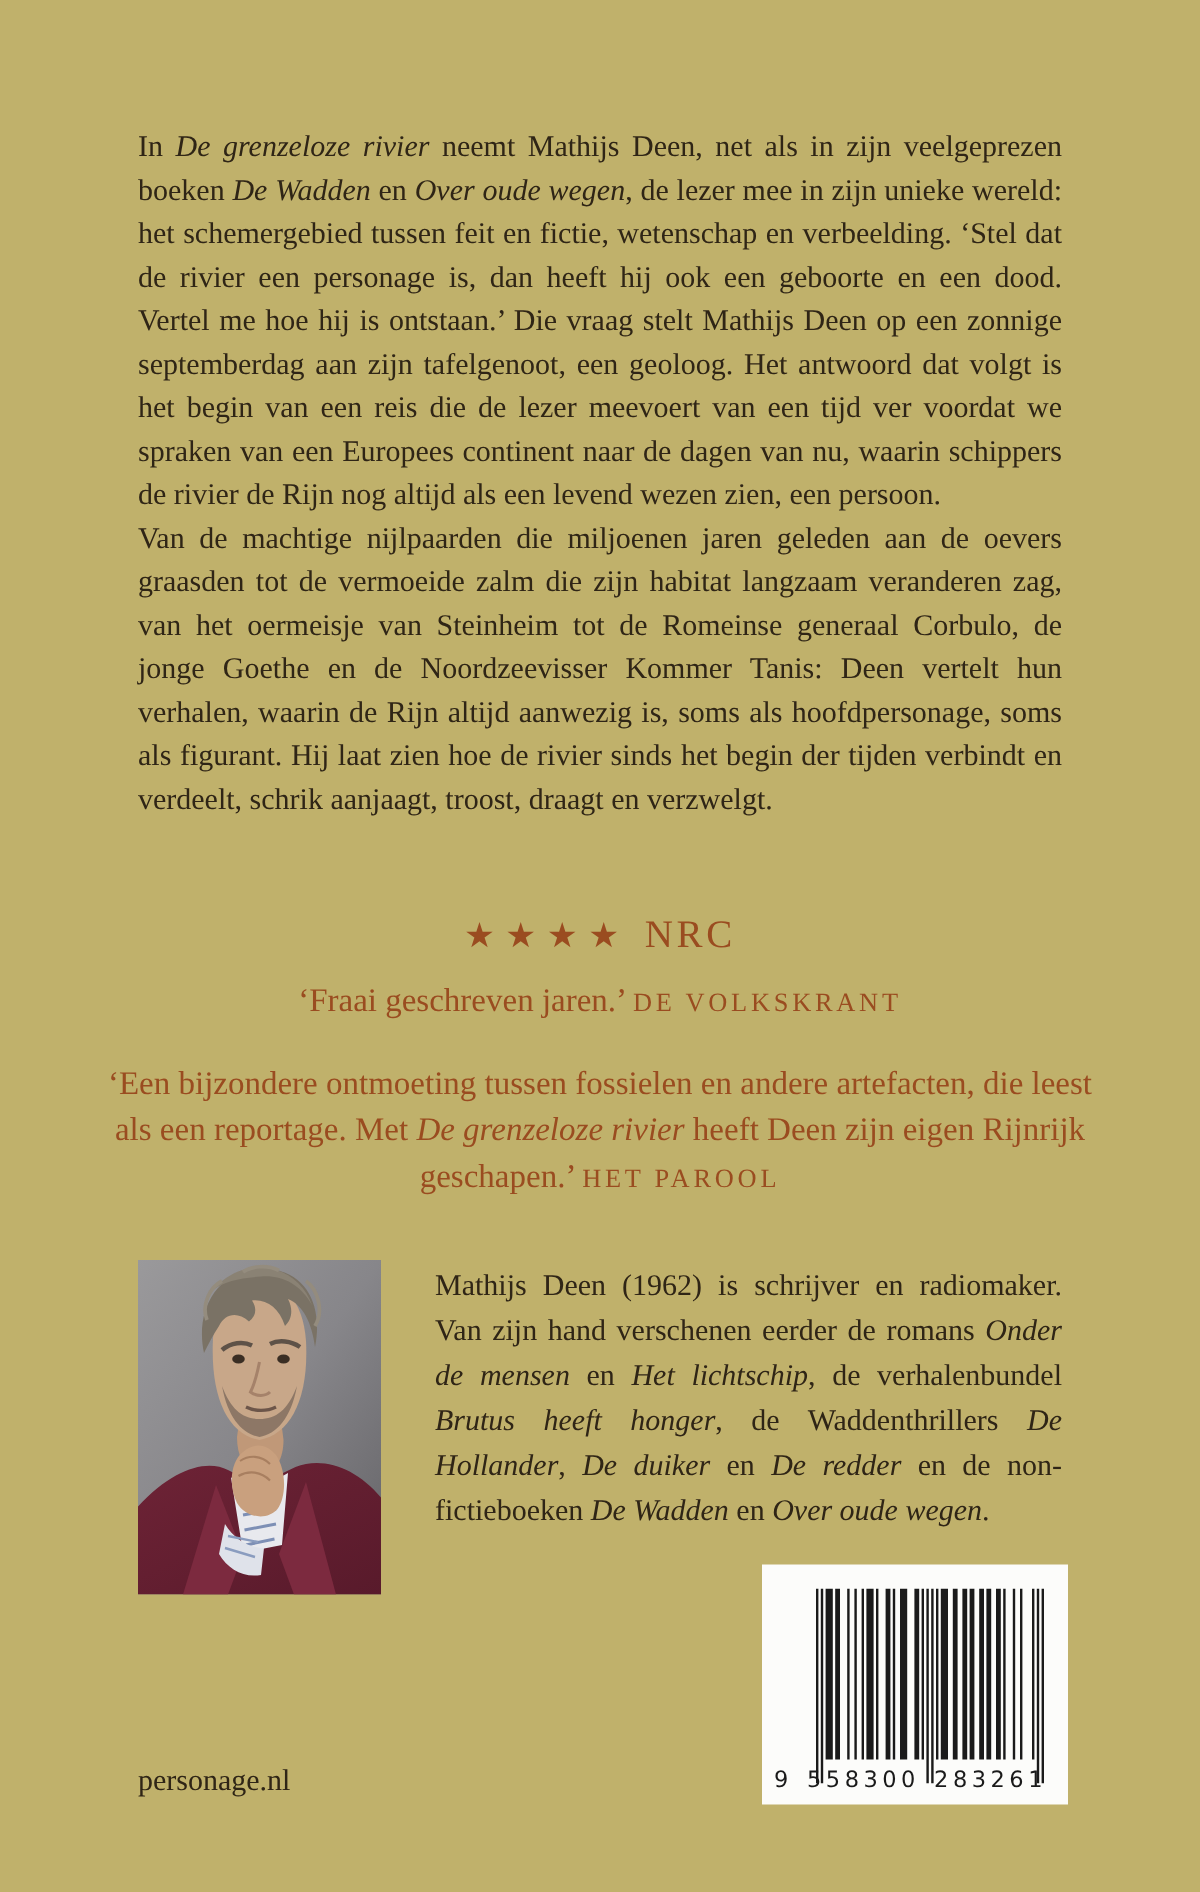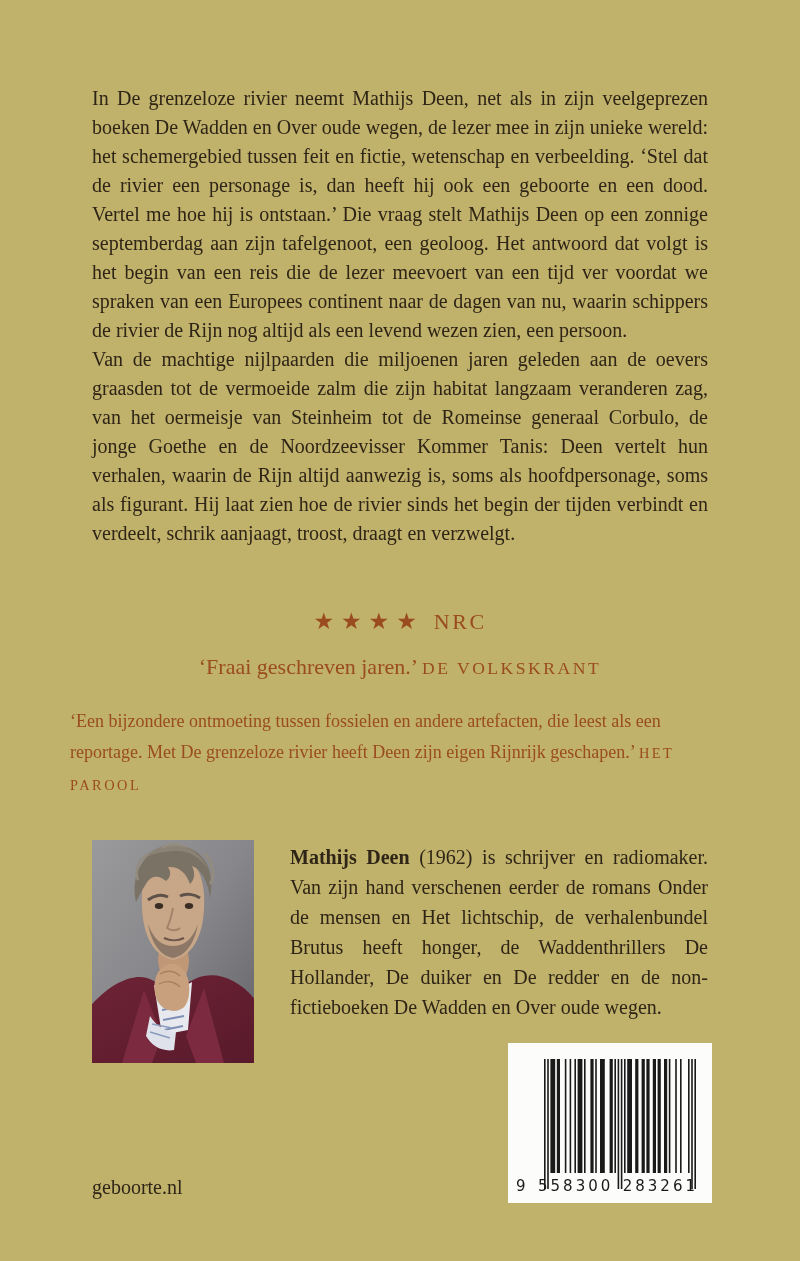--- a/index.html
+++ b/index.html
@@ -2,41 +2,41 @@
 <html><head>
 <meta charset="utf-8">
 <style>
   html,body{margin:0;padding:0;}
   body{
     width:800px;height:1261px;position:relative;overflow:hidden;
     background:var(--bg,#c0b16b);
     font-family:"Liberation Serif","DejaVu Serif",serif;
     color:var(--ink,#2f2516);
   }
-  .it{}
-  .bd{font-weight:bold;}
+  .it{font-style:italic;}
+  .bd{font-weight:normal;}
   .sc{font-size:0.8em;letter-spacing:2.5px;}
   .synopsis{
     position:absolute;left:92px;right:92px;top:84px;
     font-size:20px;line-height:29px;text-align:justify;
   }
   .synopsis p{margin:0;}
   .stars-row{
     position:absolute;left:0;right:0;top:608px;
     text-align:center;color:var(--accent,#9a4c20);
   }
   .stars{font-size:23px;letter-spacing:7px;font-family:"DejaVu Sans",sans-serif;}
-  .stars-source{font-size:22px;margin-left:10px;letter-spacing:2.5px;}
+  .stars-source{font-size:26px;margin-left:10px;letter-spacing:2.5px;}
   .quote1{
     position:absolute;left:40px;right:40px;top:654px;
     text-align:center;font-size:22px;color:var(--accent,#9a4c20);
   }
   .quote2{
     position:absolute;left:70px;right:70px;top:706px;
-    font-size:18px;line-height:31px;color:var(--accent,#9a4c20);
+    text-align:center;font-size:22px;line-height:31px;color:var(--accent,#9a4c20);
   }
   .author{position:absolute;left:92px;right:92px;top:840px;}
   .author-photo{
     position:absolute;left:0;top:0;width:162px;height:223px;display:block;
   }
   .bio{
     margin-left:198px;padding-top:2px;
     font-size:20px;line-height:30px;text-align:justify;
   }
   .website{
@@ -116,21 +116,21 @@
 
     <path d="M30,223 L52,150 L70,196 L60,223 Z" fill="#7c2a3f"></path>
     <path d="M132,223 L112,148 L94,196 L104,223 Z" fill="#7c2a3f"></path>
 
     <path d="M58,176 C64,186 74,192 84,192 L82,210 C70,212 60,206 54,196 Z" fill="#dfe2ea"></path>
     <path d="M60,184 l20,4 M58,192 l20,6" stroke="#8a9cbf" stroke-width="1.6" fill="none"></path>
   </svg>
   <div class="bio"><span class="bd">Mathijs Deen</span><span> (1962) is schrijver en radiomaker. Van zijn hand verschenen eerder de romans </span><span class="it">Onder de mensen</span><span> en </span><span class="it">Het lichtschip</span><span>, de verhalenbundel </span><span class="it">Brutus heeft honger</span><span>, de Waddenthrillers </span><span class="it">De Hollander</span><span>, </span><span class="it">De duiker</span><span> en </span><span class="it">De redder</span><span> en de non-fictieboeken </span><span class="it">De Wadden</span><span> en </span><span class="it">Over oude wegen</span><span>.</span></div>
 </div>
 
-<div class="website">geboorte.nl</div>
+<div class="website">personage.nl</div>
 
 <div class="barcode-box">
   <svg class="barcode-bars" viewBox="0 0 95 130" preserveAspectRatio="none" aria-hidden="true">
       <rect x="0" y="0" width="1" height="130"></rect>
       <rect x="2" y="0" width="1" height="130"></rect>
       <rect x="4" y="0" width="3" height="114"></rect>
       <rect x="8" y="0" width="2" height="114"></rect>
       <rect x="13" y="0" width="1" height="114"></rect>
       <rect x="16" y="0" width="1" height="114"></rect>
       <rect x="19" y="0" width="1" height="114"></rect>

